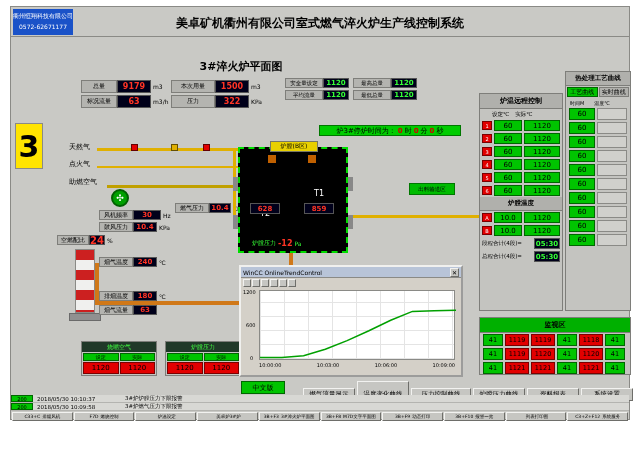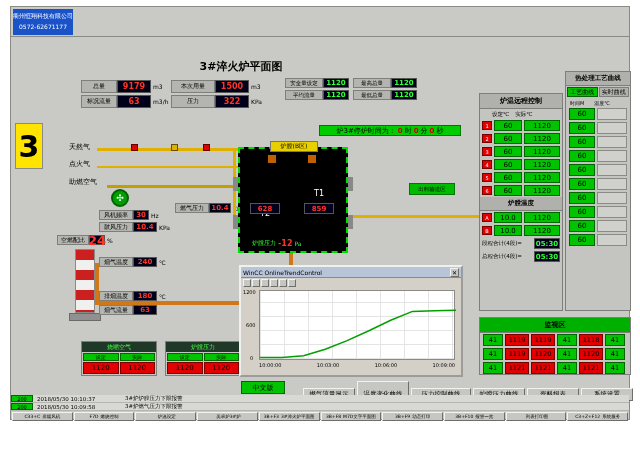--- a/index.html
+++ b/index.html
@@ -26,20 +26,21 @@
 </head>
 <body>
 
 <div id="win">
 
   <div class="abs" style="left:0;top:0;width:618px;height:30px;border-bottom:1px solid #8a8a86;">
     <div class="abs" style="left:2px;top:2px;width:60px;height:26px;background:#1a52c8;color:#fff;text-align:center;overflow:hidden;">
       <div style="font-size:6px;line-height:13px;white-space:nowrap;">衢州恒翔科技有限公司</div>
       <div style="font-size:6px;line-height:10px;">0572-62671177</div>
     </div>
+    <div class="abs" style="left:80px;right:80px;top:8px;text-align:center;font-size:12px;font-weight:bold;white-space:nowrap;overflow:hidden;">美卓矿机衢州有限公司室式燃气淬火炉生产线控制系统</div>
   </div>
 
   <div class="abs" style="left:160px;top:52px;width:140px;text-align:center;font-size:11px;font-weight:bold;">3#淬火炉平面图</div>
 
   <div class="abs" style="left:4px;top:116px;width:28px;height:46px;background:#ffe400;border:1px solid #8a8a86;display:flex;align-items:center;justify-content:center;font-size:30px;font-weight:bold;">3</div>
 
   <div class="abs" style="left:70px;top:72px;width:200px;">
     <div class="flex" style="height:14px;margin-bottom:1px;">
       <span class="lbl" style="width:36px;height:13px;">总量</span>
       <span class="val" style="width:34px;height:13px;">9179</span>
@@ -100,31 +101,31 @@
   <span class="abs txt" style="left:58px;top:152px;">点火气</span>
   <div class="pipe" style="left:86px;top:159px;width:141px;height:2px;"></div>
 
   <span class="abs txt" style="left:58px;top:170px;">助燃空气</span>
   <div class="pipe" style="left:96px;top:178px;width:131px;height:3px;background:#c0a000;"></div>
 
   <div class="abs" style="left:100px;top:182px;width:18px;height:18px;border-radius:50%;background:#00a000;border:2px solid #006000;color:#fff;display:flex;align-items:center;justify-content:center;font-size:9px;">✣</div>
 
   <div class="abs flex" style="left:88px;top:203px;">
     <span class="lbl" style="width:34px;height:10px;">风机频率</span>
-    <span class="val" style="width:16px;height:10px;font-size:7px;">30</span>
+    <span class="val" style="width:28px;height:10px;font-size:7px;">30</span>
     <span class="unit">Hz</span>
   </div>
   <div class="abs flex" style="left:88px;top:215px;">
     <span class="lbl" style="width:34px;height:10px;">鼓风压力</span>
     <span class="val" style="width:24px;height:10px;font-size:7px;">10.4</span>
     <span class="unit">KPa</span>
   </div>
   <div class="abs flex" style="left:46px;top:228px;">
     <span class="lbl" style="width:32px;height:10px;">空燃配比</span>
-    <span class="val" style="width:16px;height:10px;font-size:13px;">24</span>
+    <span class="val" style="width:16px;height:10px;font-size:10px;">24</span>
     <span class="unit">%</span>
   </div>
 
   <div class="abs" style="left:64px;top:242px;width:20px;height:64px;border:1px solid #8a8a86;background:repeating-linear-gradient(180deg,#cc2020 0 10px,#f0f0ee 10px 20px);"></div>
   <div class="abs" style="left:58px;top:306px;width:32px;height:8px;background:#909090;border:1px solid #6a6a6a;"></div>
 
   <div class="abs flex" style="left:88px;top:250px;text-align:center;">
     <span class="lbl" style="width:34px;height:10px;">烟气温度</span>
     <span class="val" style="width:24px;height:10px;font-size:7px;">240</span>
     <span class="unit">℃</span>

